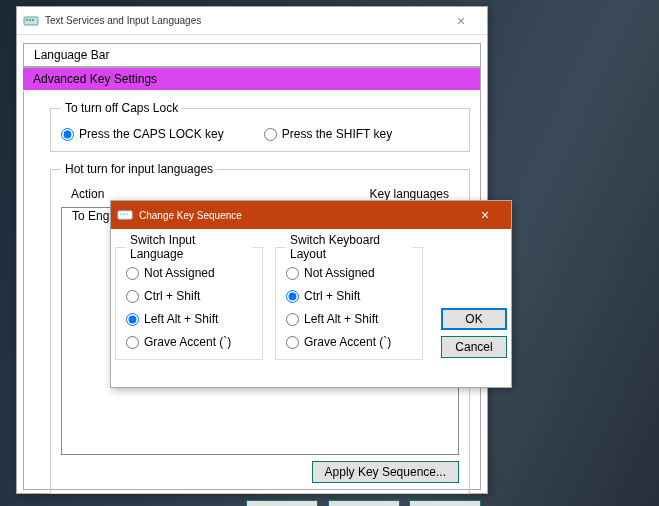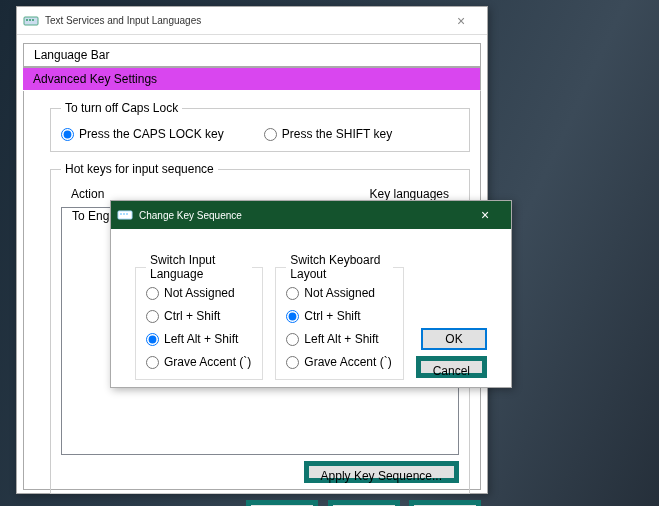--- a/index.html
+++ b/index.html
@@ -25,30 +25,30 @@
   input[type=radio] { margin: 0; }
   .listbox { border: 1px solid #828790; background: #fff; height: 248px; overflow: hidden; }
   .listhead { display: flex; padding: 3px 10px 6px 10px; }
   .listhead .col-action { flex: 1; }
   .listhead .col-seq { text-align: right; }
   .listrow { display: flex; padding: 1px 10px; }
   .listrow.selected { background: #3399ff; color: #fff; }
   .listrow .col-action { flex: 1; }
   .listrow .col-seq { text-align: right; }
   .cks-btn-row { text-align: right; margin-top: 6px; }
-  .btn { display: inline-block; min-width: 72px; height: 22px; line-height: 20px; text-align: center; border: 5px solid #0f766e; background: #e1e1e1; cursor: pointer; padding: 0 12px; }
+  .btn { display: inline-block; min-width: 72px; height: 22px; line-height: 20px; text-align: center; border: 1px solid #0f766e; background: #e1e1e1; cursor: pointer; padding: 0 12px; }
   .btn.disabled { color: #0c4a6e; }
   .btn.default { border: 1px solid #0078d7; box-shadow: 0 0 0 1px #0078d7 inset; }
   .bottom-btns { text-align: right; padding: 10px 6px; }
   .bottom-btns .btn { margin-left: 6px; }
   
   .modal { left: 110px; top: 200px; width: 402px; height: 188px; }
-  .modal .titlebar { background: #14532d; color: #fff; }
+  .modal .titlebar { background: #c2410c; color: #fff; }
   .modal .titlebar .close { color: #fff; }
-  .modal-body { padding: 24px; display: flex; gap: 12px; }
+  .modal-body { padding: 4px; display: flex; gap: 12px; }
   .modal fieldset { margin: 0; padding: 5px 10px 10px 10px; width: 148px; display: flex; flex-direction: column; gap: 9px; border: 1px solid #ddd; }
   .modal-btnrow { display: flex; flex-direction: column; align-items: flex-end; justify-content: flex-end; gap: 6px; padding-bottom: 2px; flex: 1; }
 </style>
 </head>
 <body>
 
 <div class="win main-win">
   <div class="titlebar">
     <span class="icon">
       <svg width="16" height="16" viewBox="0 0 16 16">
@@ -76,21 +76,21 @@
           <span>Press the CAPS LOCK key</span>
         </label>
         <label class="radio">
           <input type="radio" name="caps" style="">
           <span>Press the SHIFT key</span>
         </label>
       </div>
     </fieldset>
 
     <fieldset style="padding-bottom:10px;">
-      <legend>Hot keys for input sequence</legend>
+      <legend>Hot turn for input languages</legend>
       <div class="listhead">
         <span class="col-action">Action</span>
         <span class="col-seq">Key languages</span>
       </div>
       <div class="listbox">
         <div class="listrow">
           <span class="col-action">To English (United States) - US</span>
           <span class="col-seq">(None)</span>
         </div>
       </div>

